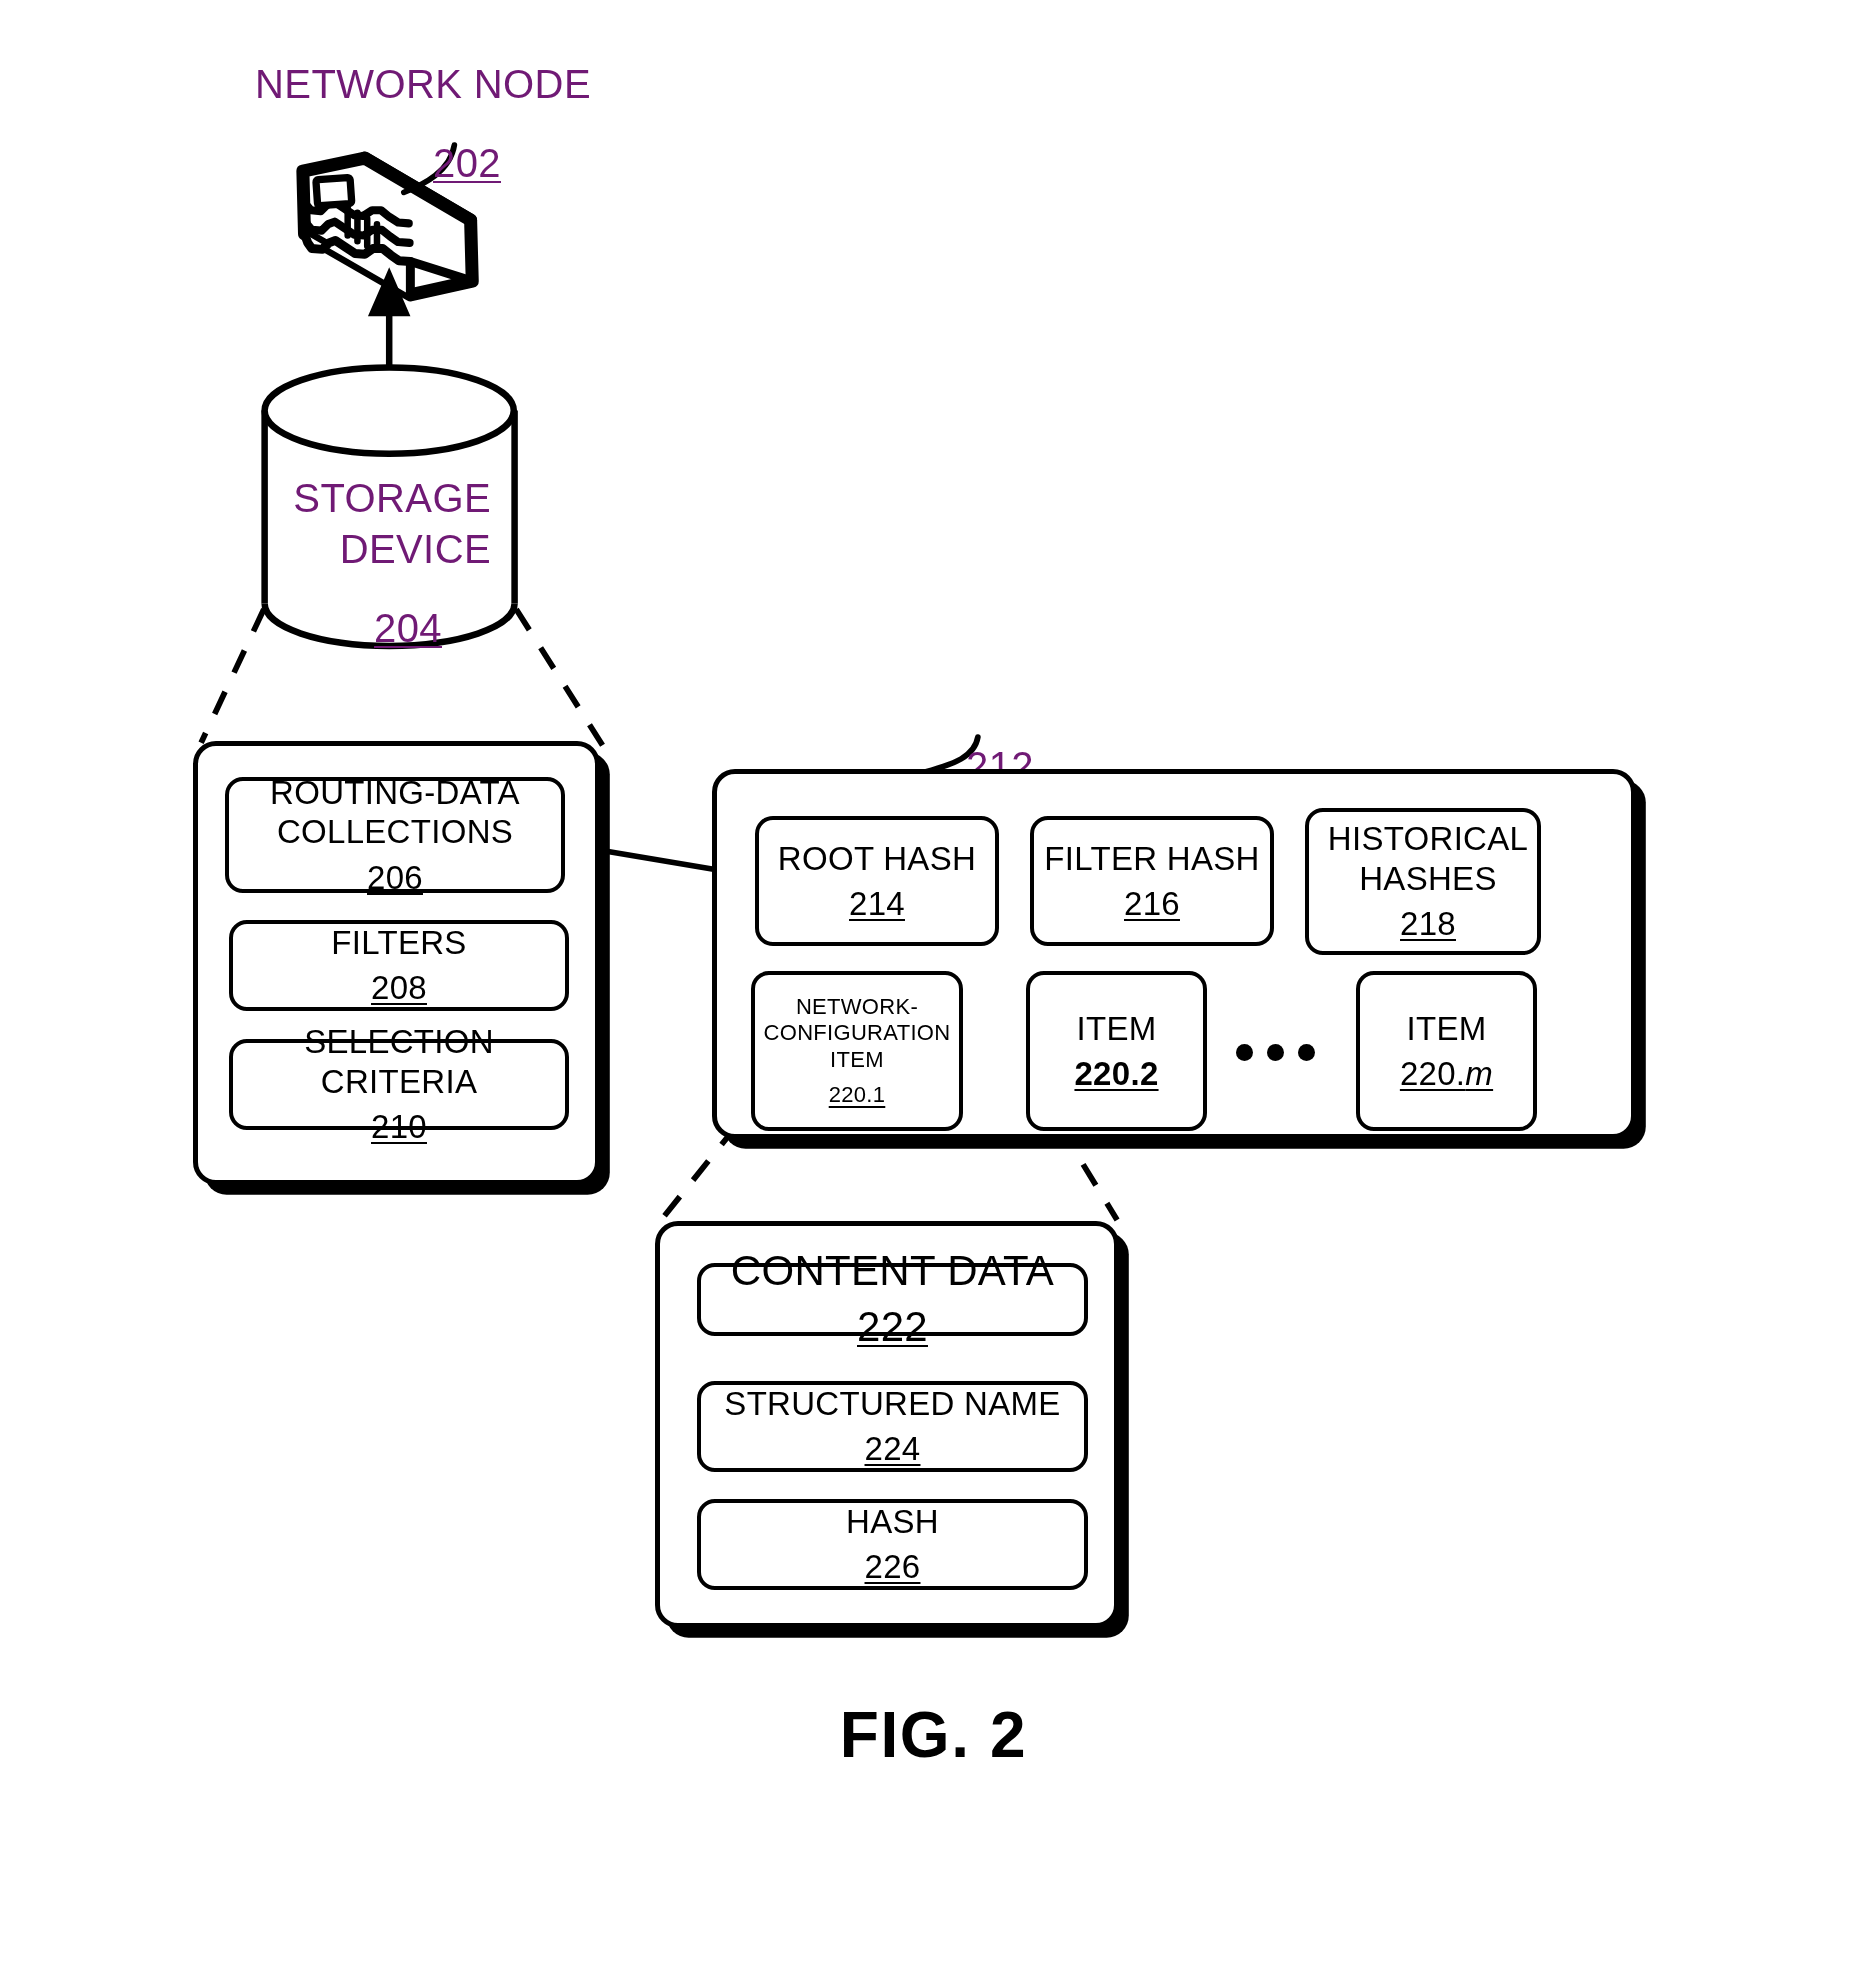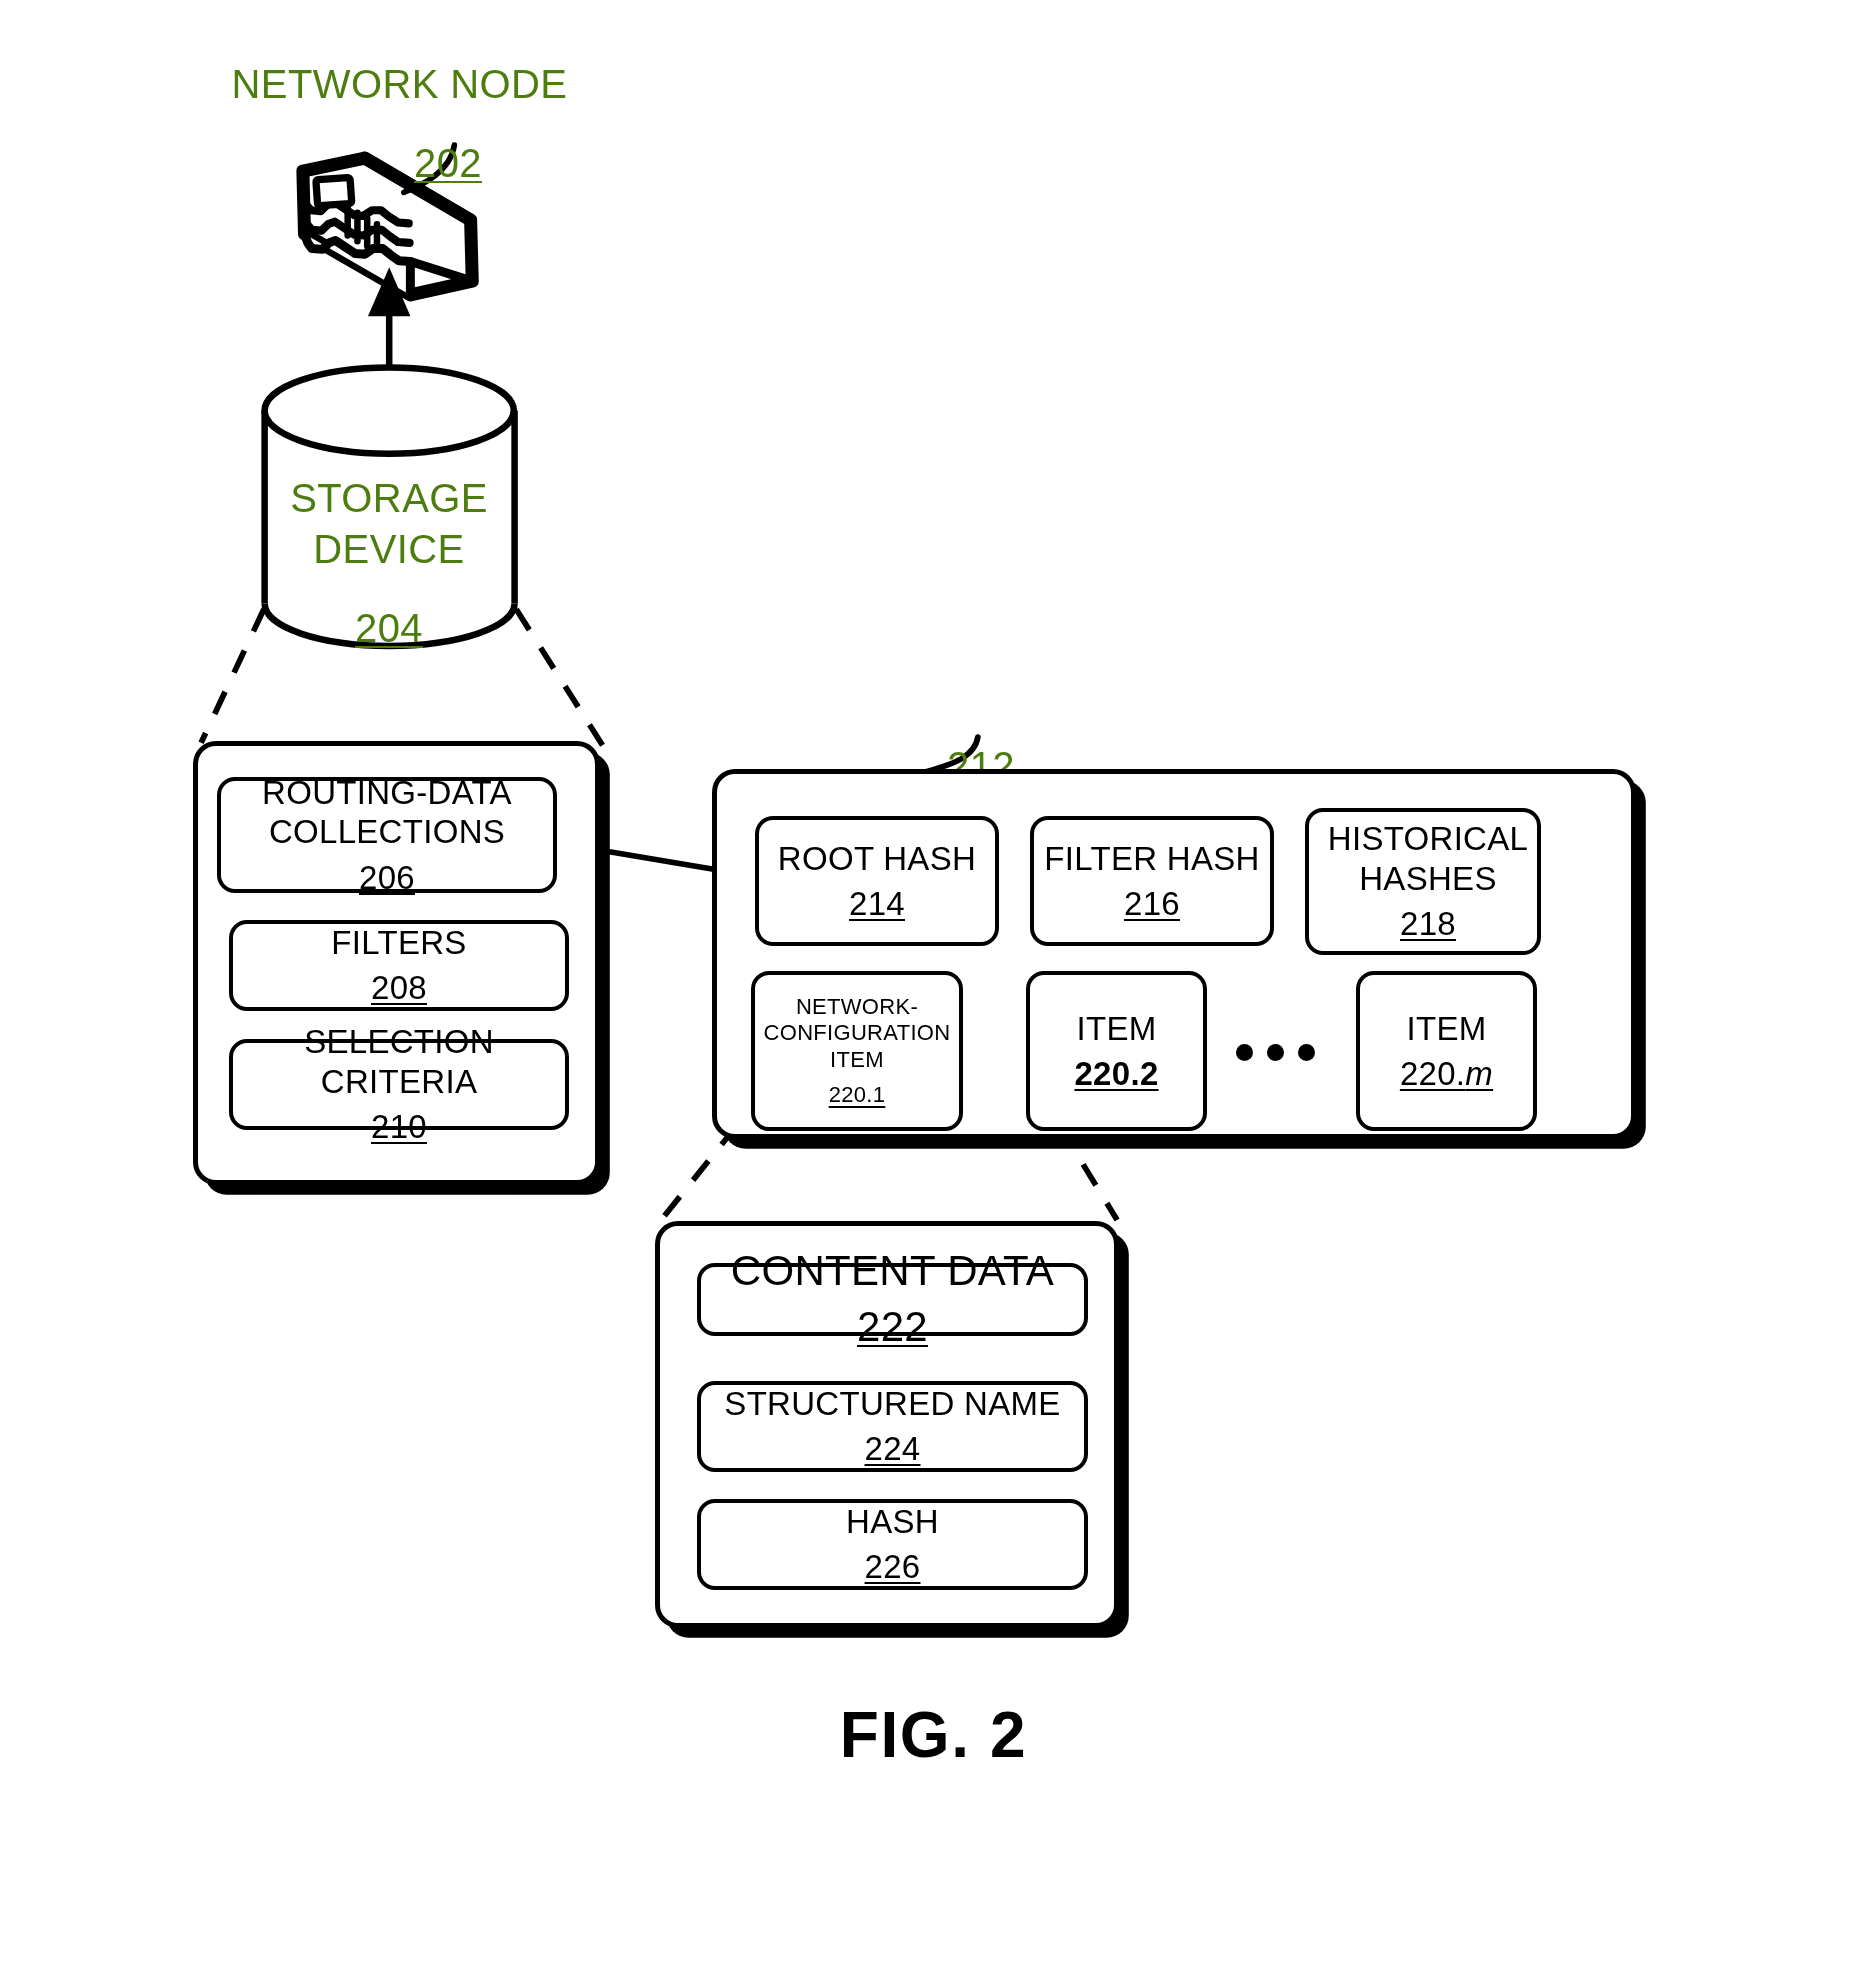--- a/index.html
+++ b/index.html
@@ -16,24 +16,24 @@
     position: relative;
     width: 1867px;
     height: 1979px;
     background: #ffffff;
     overflow: hidden;
   }
 
   
   .lbl {
     position: absolute;
-    text-align: center;
+    text-align: right;
     line-height: 1.18;
     letter-spacing: 0.4px;
-    color: #4d7c0f;
+    color: #701a75;
     white-space: pre-line;
   }
   .ref {
     text-decoration: underline;
     text-underline-offset: 4.1px;
     text-decoration-thickness: 2.4px;
     margin-top: 28px;
   }
 
   
@@ -159,21 +159,21 @@
 
   <div class="lbl" style="left:208px; top:61px; width:383px; font-size:40px;">NETWORK NODE</div>
   <div class="lbl ref" style="left:395px; top:112px; width:106px; font-size:40px;">202</div>
 
   <div class="lbl" style="left:287px; top:475px; width:204px; font-size:40px;">STORAGE</div>
   <div class="lbl" style="left:287px; top:526px; width:204px; font-size:40px;">DEVICE</div>
   <div class="lbl ref" style="left:336px; top:577px; width:106px; font-size:40px;">204</div>
 
   <div class="panel" style="left:193px; top:741px; width:407px; height:444px;">
 
-    <div class="cell" style="left:19px; top:31px; width:340px; height:116px; font-size:33px;">
+    <div class="cell" style="left:27px; top:31px; width:340px; height:116px; font-size:33px;">
       <span class="t">ROUTING-DATA
 COLLECTIONS</span>
       <span class="t ref" style="margin-top:5.7px;">206</span>
     </div>
 
     <div class="cell" style="left:31px; top:174px; width:340px; height:91px; font-size:33px;">
       <span class="t">FILTERS</span>
       <span class="t ref" style="margin-top:5.7px;">208</span>
     </div>
 

